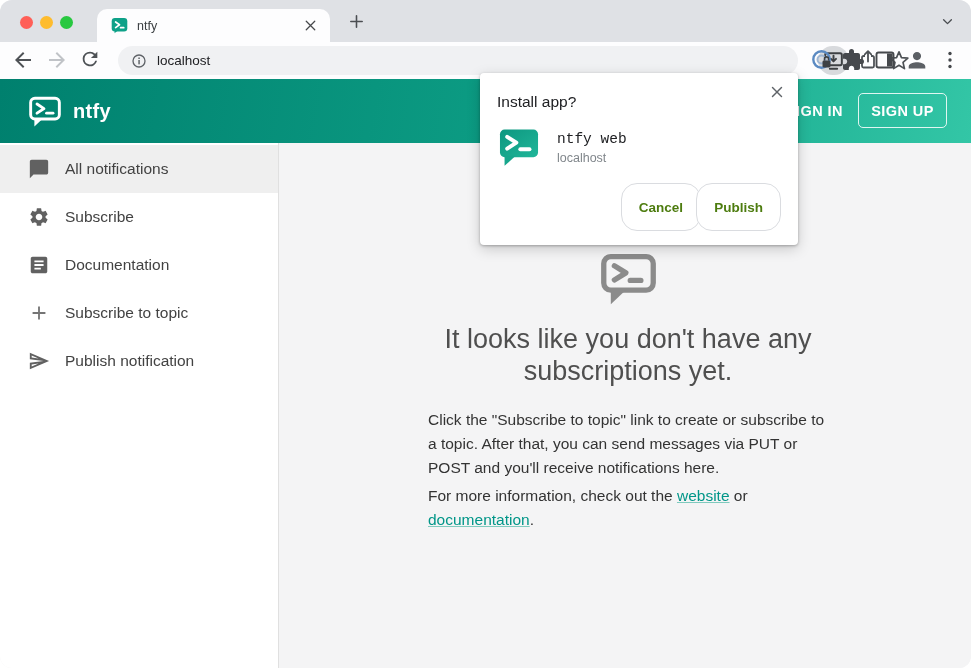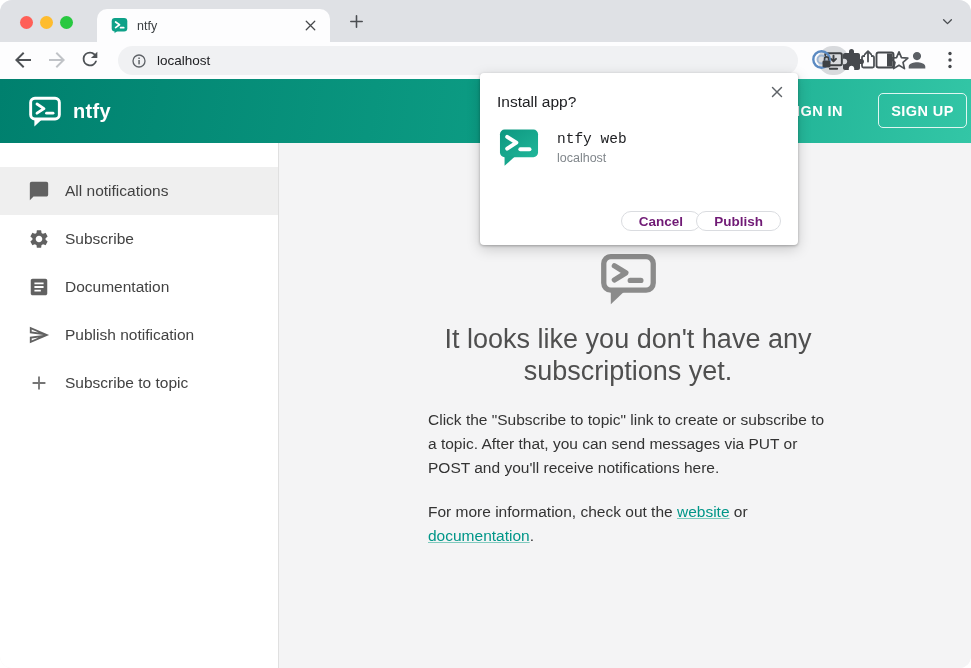--- a/index.html
+++ b/index.html
@@ -46,52 +46,51 @@
   .signin-btn {
     position:absolute; left:786px; top:19px; height:26px; color:#fff;
     font-size:14.5px; font-weight:bold; letter-spacing:.4px; background:none; border:none;
     cursor:pointer; font-family:inherit; line-height:26px;
   }
   .signup-btn {
     position:absolute; left:858px; top:14px; width:89px; height:35px;
     border:1px solid rgba(255,255,255,.85); border-radius:5px; background:transparent;
     color:#fff; font-size:14.5px; font-weight:bold; letter-spacing:.4px; cursor:pointer;
     font-family:inherit;
-    margin-left:20px;
   }
   
   .sidebar {
     position:absolute; left:0; top:143px; width:279px; height:525px;
-    background:#ffffff; border-right:1px solid #e0e0e0; padding-top:24px;
+    background:#ffffff; border-right:1px solid #e0e0e0; padding-top:2px;
   }
   .side-item { display:flex; align-items:center; height:48px; cursor:pointer; }
   .side-item.selected { background:#efefef; }
   .side-icon { width:22px; height:22px; margin-left:28px; flex:none; }
   .side-label { margin-left:15px; font-size:15.5px; color:#424242; }
   
   .main { position:absolute; left:280px; top:143px; width:691px; height:525px; background:#f4f4f5; }
   .empty { position:absolute; left:148px; top:110px; width:400px; text-align:center; }
   .empty-logo { width:57px; height:53px; }
   .empty-heading { margin-top:13px; font-size:27px; line-height:32px; color:#4f4f4f; font-weight:400; }
   .empty-p { margin-top:21px; font-size:15.5px; line-height:24px; color:#333333; text-align:left; }
-  .empty-p2 { margin-top:20px; }
+  .empty-p2 { margin-top:4px; }
   .empty-link { color:#009688; text-decoration:underline; text-decoration-color:#7fcabe; cursor:pointer; }
   
   .dialog {
     position:absolute; left:480px; top:73px; width:318px; height:172px; background:#ffffff;
     border-radius:4px; box-shadow:0 1px 3px rgba(0,0,0,.28), 0 4px 14px rgba(0,0,0,.18); z-index:10;
   }
   .dialog-title { position:absolute; left:17px; top:20px; font-size:15.5px; color:#202124; }
   .dialog-close { position:absolute; right:12px; top:10px; width:18px; height:18px; cursor:pointer; }
   .dialog-appicon { position:absolute; left:18px; top:52px; width:42px; height:42px; }
   .dialog-appname { position:absolute; left:77px; top:58px; font-size:14.5px; color:#202124;font-family:Liberation Mono, monospace; }
   .dialog-origin  { position:absolute; left:77px; top:78px; font-size:12.5px; color:#80868b; }
   .dlg-btn {
-    position:absolute; bottom:14px; height:20px; background:#fff; border:1px solid #dadce0;
-    border-radius:16px; color:#701a75; font-size:13.5px; font-weight:bold; cursor:pointer;
+    position:absolute; bottom:14px; height:48px; background:#fff; border:1px solid #dadce0;
+    border-radius:16px; color:#4d7c0f; font-size:13.5px; font-weight:bold; cursor:pointer;
     font-family:inherit; padding:0 17px;
   }
   .dlg-cancel { right:97px; }
   .dlg-install { right:17px; }
   svg { display:block; }
 </style>
 </head>
 <body>
 
 <div class="window">
@@ -246,32 +245,32 @@
       <span class="side-icon">
         <svg viewBox="0 0 24 24" width="22" height="22">
             <path d="M19 3H5c-1.1 0-2 .9-2 2v14c0 1.1.9 2 2 2h14c1.1 0 2-.9 2-2V5c0-1.1-.9-2-2-2zm-5 14H7v-2h7v2zm3-4H7v-2h10v2zm0-4H7V7h10v2z" fill="#616161"></path>
           </svg>
       </span>
       <span class="side-label">Documentation</span>
     </div>
     <div class="side-item">
       <span class="side-icon">
         <svg viewBox="0 0 24 24" width="22" height="22">
+            <path d="M19 13h-6v6h-2v-6H5v-2h6V5h2v6h6v2z" fill="#757575"></path>
+          </svg>
+      </span>
+      <span class="side-label">Subscribe to topic</span>
+    </div>
+    <div class="side-item">
+      <span class="side-icon">
+        <svg viewBox="0 0 24 24" width="22" height="22">
             <path d="M4.01 6.03l7.51 3.22-7.52-1 .01-2.22m7.5 8.72L4 17.97v-2.22l7.51-1M2.01 3L2 10l15 2-15 2 .01 7L23 12 2.01 3z" fill="#616161"></path>
           </svg>
       </span>
       <span class="side-label">Publish notification</span>
-    </div>
-    <div class="side-item">
-      <span class="side-icon">
-        <svg viewBox="0 0 24 24" width="22" height="22">
-            <path d="M19 13h-6v6h-2v-6H5v-2h6V5h2v6h6v2z" fill="#757575"></path>
-          </svg>
-      </span>
-      <span class="side-label">Subscribe to topic</span>
     </div>
   </nav>
 
   <main class="main">
     <div class="empty">
       <span style="display:inline-block">
         <svg class="empty-logo" viewBox="0 0 64 60">
           <rect x="4" y="4" width="56" height="38" rx="8" fill="none" stroke="#8b8b8b" stroke-width="6"></rect>
           <path d="M12 42 L12 58 L29 42 Z" fill="#8b8b8b"></path>
           <path d="M16 14.5 L29 22.5 L16 30.5" fill="none" stroke="#8b8b8b" stroke-width="6" stroke-linecap="round" stroke-linejoin="round"></path>

